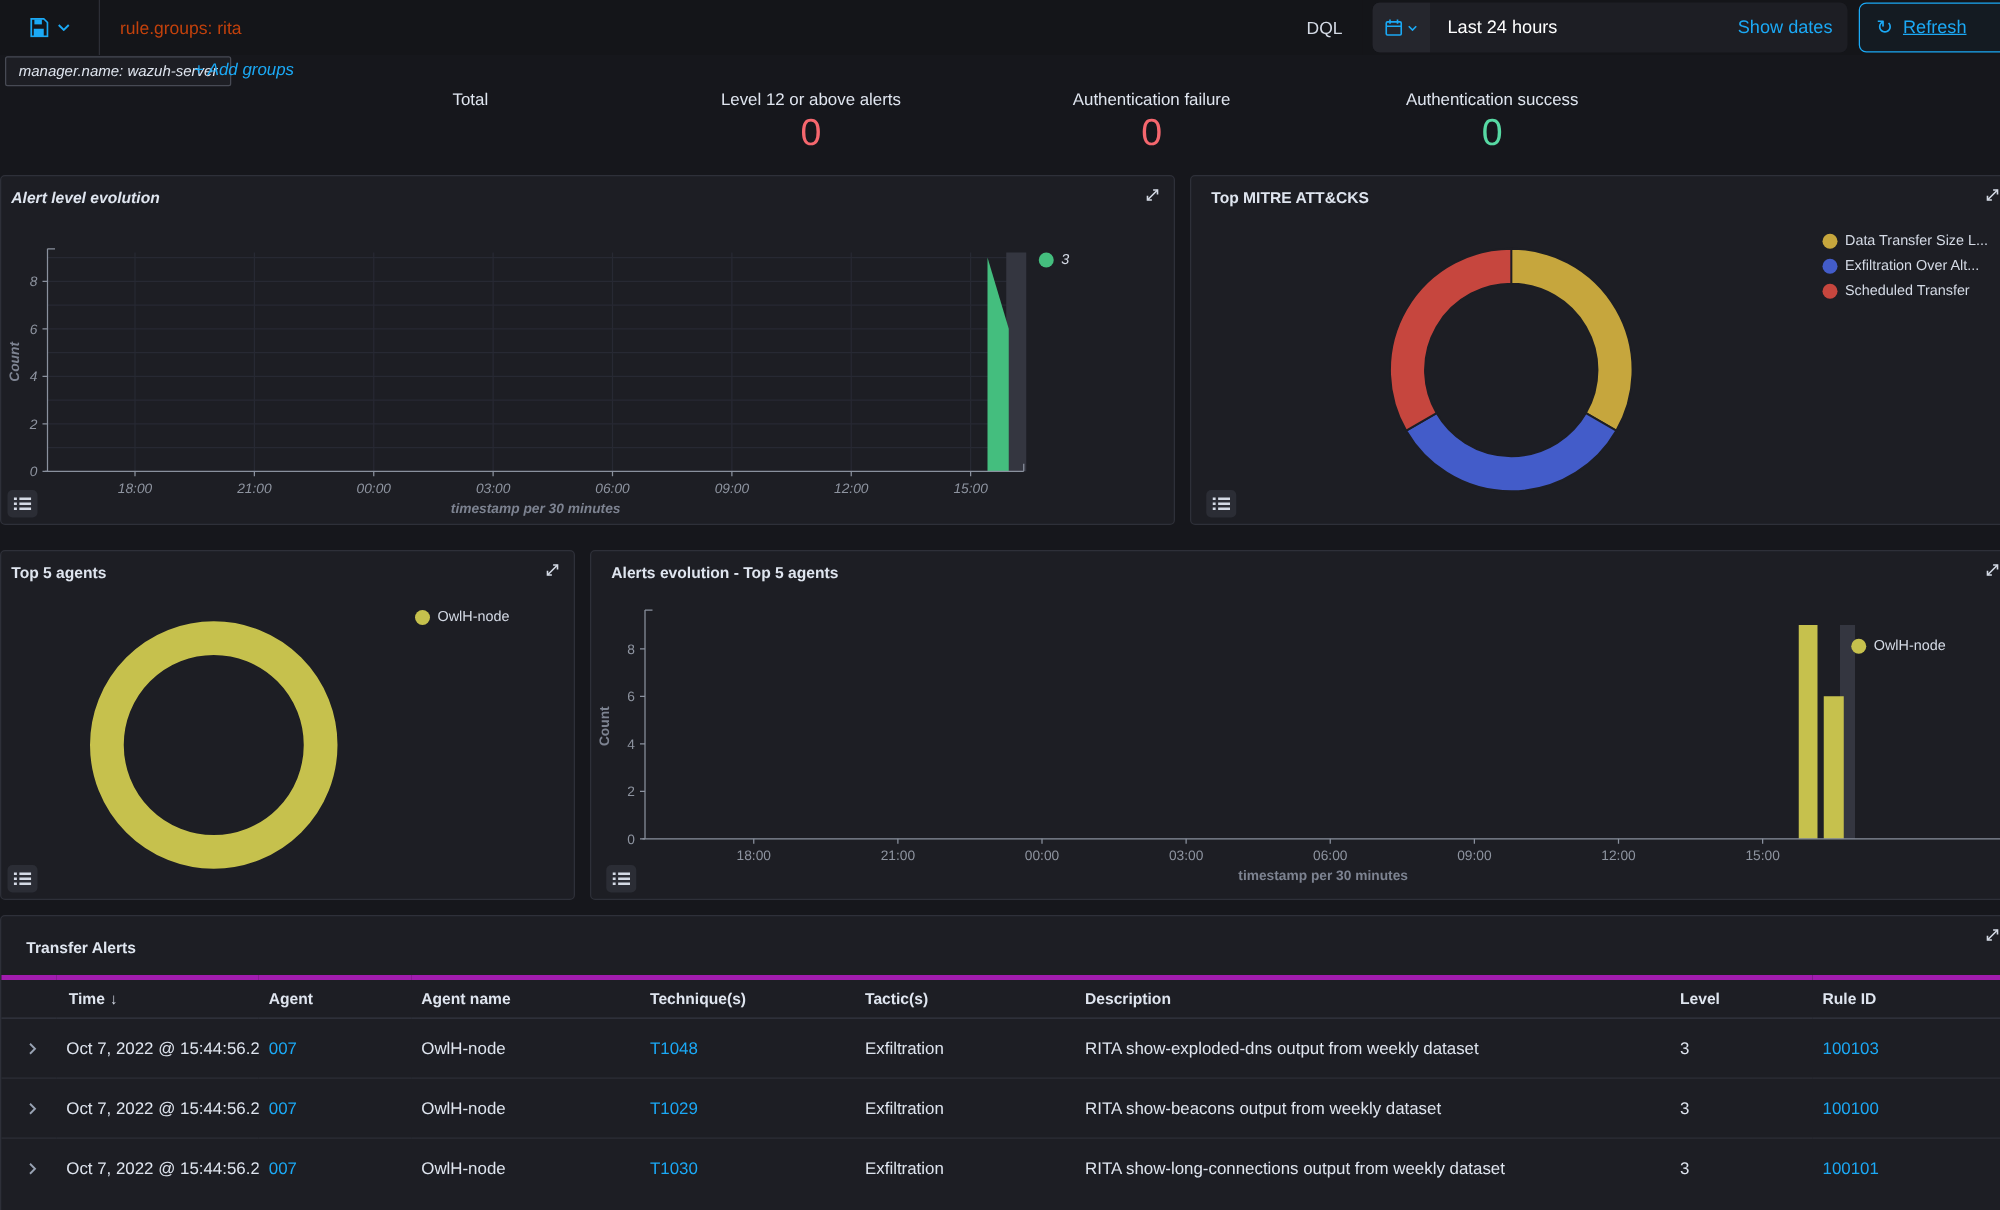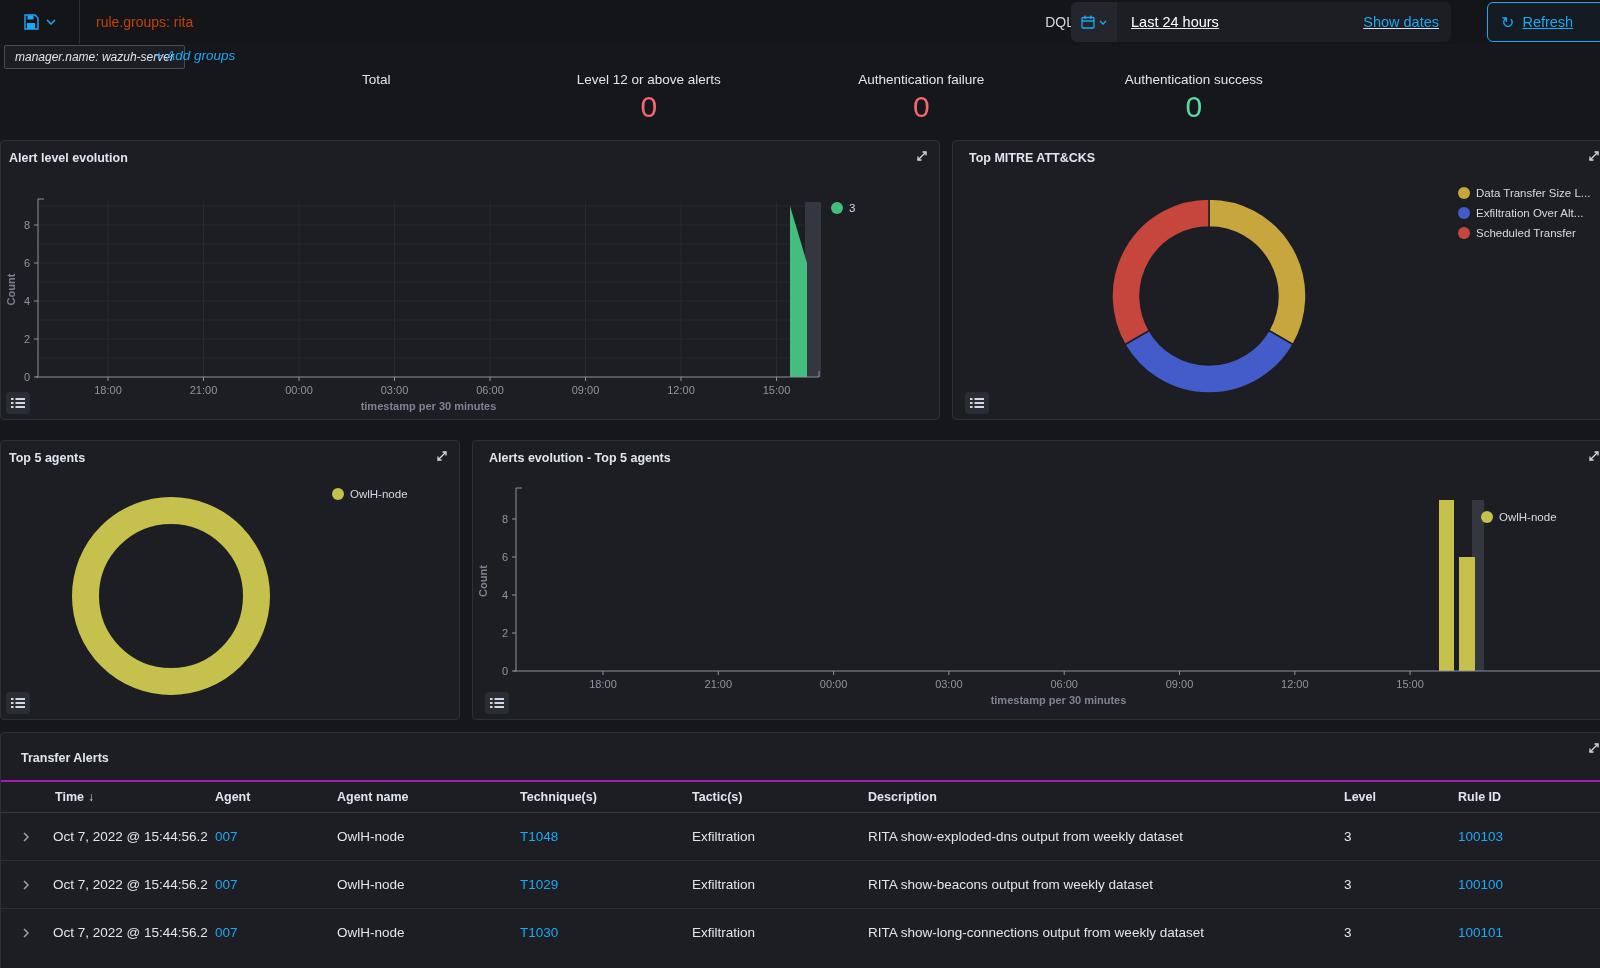--- a/index.html
+++ b/index.html
@@ -10,42 +10,42 @@
     font-family:"Liberation Sans", sans-serif; font-size:14px;
   }
   svg { display:block; }
 
   
   .query-bar { position:absolute; top:0; left:0; width:1600px; height:44px; background:#141519; }
   .query-left { position:absolute; left:0; top:0; width:1090px; height:44px; background:#141519; display:flex; align-items:center; }
   .save-section { width:80px; height:100%; display:flex; align-items:center; justify-content:center; gap:7px; border-right:1px solid #2c2e36; cursor:pointer; }
   .query-text { flex:1; padding-left:16px; font-size:14px; color:#c2410c; white-space:nowrap; }
   .dql-btn { padding:0 16px; color:#d4dae5; font-size:14px; cursor:pointer; }
-  .datepicker { position:absolute; left:1071px; top:2px; width:380px; height:40px; background:#1d1e24; border-radius:6px; display:flex; align-items:center; overflow:hidden;text-decoration:underline; }
+  .datepicker { position:absolute; left:1098px; top:2px; width:380px; height:40px; background:#1d1e24; border-radius:6px; display:flex; align-items:center; overflow:hidden; }
   .cal-btn { width:46px; height:100%; background:#25262d; display:flex; align-items:center; justify-content:center; gap:4px; cursor:pointer; }
   .range-text { flex:1; padding-left:14px; font-size:14.5px; color:#ffffff; }
   .show-dates { color:#1ba9f5; font-size:14.5px; padding-right:12px; cursor:pointer; }
   .refresh-btn { position:absolute; left:1487px; top:2px; width:126px; height:40px; border:1px solid #1ba9f5; border-radius:6px; background:rgba(27,169,245,0.04); color:#1ba9f5; display:flex; align-items:center; gap:8px; padding:0 13px; font-size:14.5px; cursor:pointer; }
   .refresh-label { text-decoration:underline; }
   .refresh-glyph { font-size:16px; }
 
   
   .filter-bar { position:absolute; top:44px; left:0; width:1600px; height:26px;font-style:italic; }
   .filter-chip { position:absolute; left:4px; top:1px; height:24px; display:flex; align-items:center; padding:0 10px; background:#1d1e24; border:1px solid #474a54; border-radius:2px; font-size:12px; color:#dfe5ef; cursor:pointer; white-space:nowrap; }
   .add-filter { position:absolute; left:155px; top:4px; color:#1ba9f5; font-size:13.5px; cursor:pointer; }
 
   
   .metrics { position:absolute; top:72px; left:240px; width:1090px; height:60px; display:flex; }
   .metric { flex:1; text-align:center; }
   .metric-label { font-size:13.5px; color:#dfe5ef; margin-bottom:4px; }
   .metric-value { font-size:30px; line-height:32px; }
 
   
   .panel { position:absolute; background:#1d1e24; border:1px solid #2e3039; border-radius:4px; overflow:hidden; }
-  #panel-alert-level { left:0; top:140px; width:940px; height:280px; }
+  #panel-alert-level { left:0; top:140px; width:940px; height:280px;font-style:italic; }
   #panel-mitre       { left:952px; top:140px; width:660px; height:280px; }
   #panel-top-agents  { left:0; top:440px; width:460px; height:280px; }
   #panel-alerts-evo  { left:472px; top:440px; width:1140px; height:280px; }
   #panel-security    { left:0; top:732px; width:1612px; height:320px; }
   .panel-title { position:absolute; left:8px; top:10px; font-size:12.5px; font-weight:700; color:#dfe5ef; z-index:3; }
   #panel-mitre .panel-title { left:16px; }
   #panel-alerts-evo .panel-title { left:16px; }
   #panel-security .panel-title { left:20px; top:18px; }
   .expand-icon { position:absolute; right:8px; top:8px; width:16px; height:16px; cursor:pointer; z-index:3; }
   .list-icon { position:absolute; left:5px; bottom:5px; width:24px; height:22px; background:#2b2d35; border-radius:4px; display:flex; align-items:center; justify-content:center; cursor:pointer; z-index:3; }
@@ -58,21 +58,21 @@
   .legend { position:absolute; z-index:2; }
   .legend-item { display:flex; align-items:center; gap:6px; height:20px; font-size:11.5px; color:#d4dae5; white-space:nowrap; cursor:pointer; }
   .legend-dot { width:12px; height:12px; border-radius:50%; flex:0 0 auto; }
   #legend-area   { left:830px; top:57px; }
   #legend-mitre  { left:505px; top:42px; }
   #legend-agents { left:331px; top:43px; }
   #legend-bars   { left:1008px; top:66px; }
 
   
   .alerts-table { position:absolute; left:0; top:47px; width:1599px; border-collapse:collapse; table-layout:fixed; }
-  .alerts-table th { font-size:12.5px; font-weight:700; color:#dfe5ef; text-align:left; padding:8px; height:28px; border-top:2px solid #a21caf; border-bottom:1px solid #343741; white-space:nowrap;margin-top:28px; }
+  .alerts-table th { font-size:12.5px; font-weight:700; color:#dfe5ef; text-align:left; padding:8px; height:28px; border-top:4px solid #a21caf; border-bottom:1px solid #343741; white-space:nowrap;margin-top:28px; }
   .alerts-table td { font-size:13.5px; color:#dfe5ef; padding:8px; height:48px; border-top:1px solid #2c2e36; white-space:nowrap; overflow:hidden; }
   .alerts-table tr.row:first-child td { border-top:none; }
   .lnk { color:#1ba9f5; text-decoration:none; cursor:pointer; }
   .sort-arrow { font-size:12px; color:#d4dae5; margin-left:4px; }
   col.c-exp { width:44px; } col.c-time { width:162px; } col.c-agent { width:122px; }
   col.c-aname { width:183px; } col.c-tech { width:172px; } col.c-tac { width:176px; }
   col.c-desc { width:476px; } col.c-lvl { width:114px; } col.c-rule { width:150px; }
   .alerts-table th.c-time-h { padding-left:10px; }
   .alerts-table td.c-exp-d { padding-left:20px; }
 </style>

